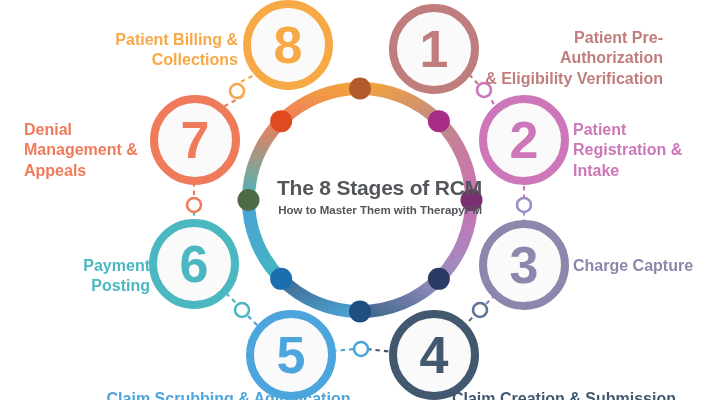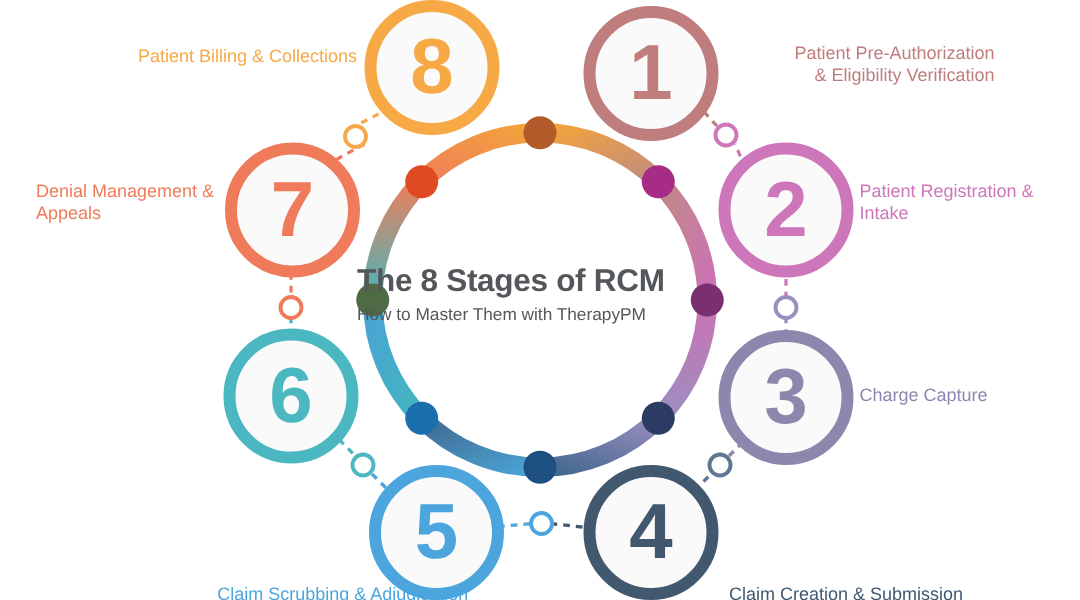--- a/index.html
+++ b/index.html
@@ -26,42 +26,42 @@
     left: 0;
     top: 0;
     width: 720px;
     height: 400px;
   }
   .center-block {
     position: absolute;
     left: 238px;
     top: 176px;
     width: 244px;
-    text-align: left;
+    text-align: right;
     pointer-events: none;
   }
   .center-title {
     font-size: 21px;
     font-weight: bold;
     color: #53565a;
     letter-spacing: -0.2px;
     line-height: 1.1;
     white-space: nowrap;
   }
   .center-subtitle {
     font-size: 11.5px;
-    font-weight: normal;
+    font-weight: bold;
     color: #53565a;
     margin-top: 5px;
     white-space: nowrap;
   }
   .stage-label {
     position: absolute;
-    font-size: 12px;
-    font-weight: normal;
+    font-size: 16px;
+    font-weight: bold;
     line-height: 1.28;
     white-space: pre-line;
   }
   .num-text {
     font-family: "Liberation Sans", sans-serif;
     font-weight: bold;
   }
 </style>
 </head>
 <body>
@@ -193,17 +193,18 @@
     <div class="center-subtitle">How to Master Them with TherapyPM</div>
   </div>
 
   <div class="stage-label" style="left:483px; top:28px; width:180px; text-align:right; color:#bf7d7d;">Patient Pre-Authorization
 &amp; Eligibility Verification</div>
   <div class="stage-label" style="left:573px; top:120px; width:150px; text-align:left; color:#cd76b9;">Patient Registration &amp;
 Intake</div>
   <div class="stage-label" style="left:573px; top:256px; width:150px; text-align:left; color:#8d87ad;">Charge Capture</div>
   <div class="stage-label" style="left:449px; top:389px; width:230px; text-align:center; color:#41586f;">Claim Creation &amp; Submission</div>
   <div class="stage-label" style="left:106px; top:389px; width:245px; text-align:center; color:#4ca5dd;">Claim Scrubbing &amp; Adjudication</div>
+  <div class="stage-label" style="left:36px; top:256px; width:114px; text-align:right; color:#4bb7c0;">Payment Posting</div>
   <div class="stage-label" style="left:24px; top:120px; width:126px; text-align:left; color:#ef7b5a;">Denial Management &amp;
 Appeals</div>
   <div class="stage-label" style="left:55px; top:30px; width:183px; text-align:right; color:#f7a946;">Patient Billing &amp; Collections</div>
 
 </div>
 
 </body></html>

